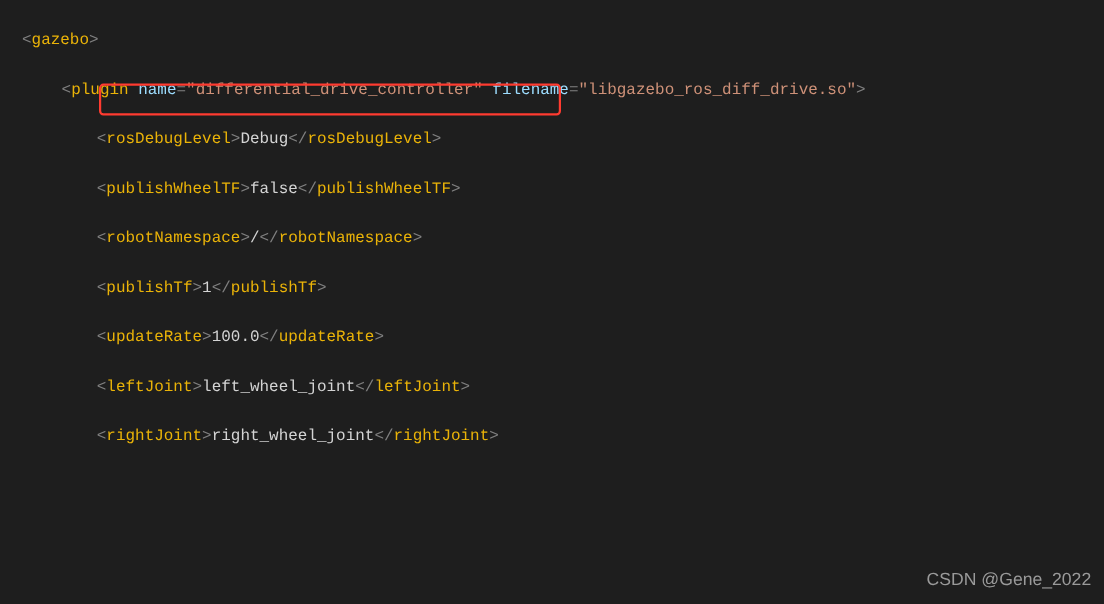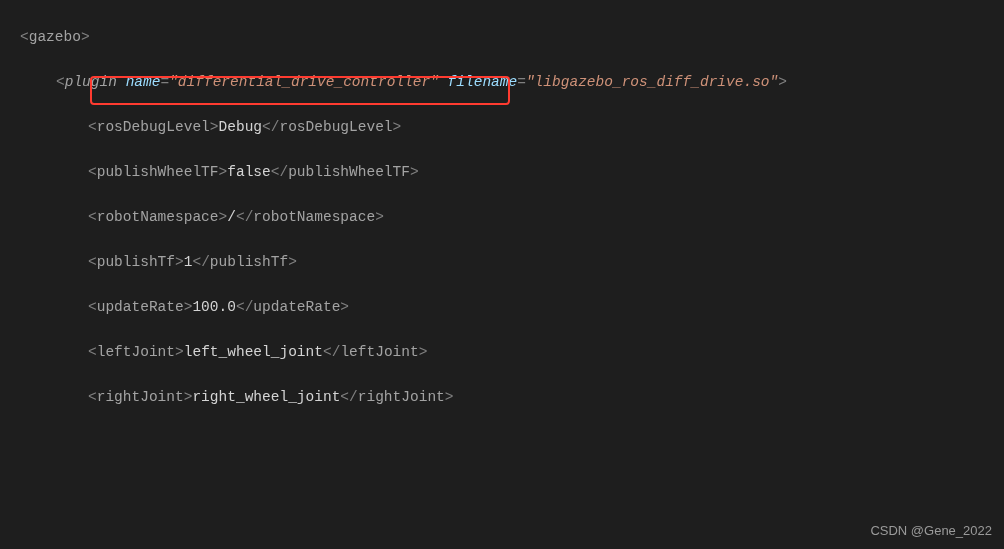--- a/index.html
+++ b/index.html
@@ -16,44 +16,44 @@
     position: relative;
   }
   .code {
     padding: 4px 0 0 0;
     white-space: pre;
   }
   .line {
     display: block;
     padding: 0 0 0 20px;
   }
-  .i1 { padding-left: 56px; font-style: italic; }
+  .i1 { padding-left: 56px; }
   .i2 { padding-left: 88px; }
   .br { color: #808080; } 
-  .tag { color: #a3a3a3; }
+  .tag { color: #eab308; }
   .attr { color: #9cdcfe; }
   .str { color: #ce9178; }
   .txt { color: #d4d4d4; }
   .highlight-box {
     position: absolute;
     border: 2.5px solid #ff3b30;
     border-radius: 4px;
     left: 90px;
     top: 76px;
     width: 416px;
     height: 25px;
     pointer-events: none;
   }
   .watermark {
     position: absolute;
     right: 12px;
     bottom: 8px;
     color: #9a9a9a;
     font-family: Arial, sans-serif;
-    font-size: 13px;
+    font-size: 16px;
   }
 </style>
 </head>
 <body>
 
 <div class="code">
 <span class="line"><span class="br">&lt;</span><span class="tag">gazebo</span><span class="br">&gt;</span></span>
 <span class="line i1"><span class="br">&lt;</span><span class="tag">plugin</span> <span class="attr">name</span><span class="br">=</span><span class="str">"differential_drive_controller"</span> <span class="attr">filename</span><span class="br">=</span><span class="str">"libgazebo_ros_diff_drive.so"</span><span class="br">&gt;</span></span>
 <span class="line i2"><span class="br">&lt;</span><span class="tag">rosDebugLevel</span><span class="br">&gt;</span><span class="txt">Debug</span><span class="br">&lt;/</span><span class="tag">rosDebugLevel</span><span class="br">&gt;</span></span>
 <span class="line i2"><span class="br">&lt;</span><span class="tag">publishWheelTF</span><span class="br">&gt;</span><span class="txt">false</span><span class="br">&lt;/</span><span class="tag">publishWheelTF</span><span class="br">&gt;</span></span>

